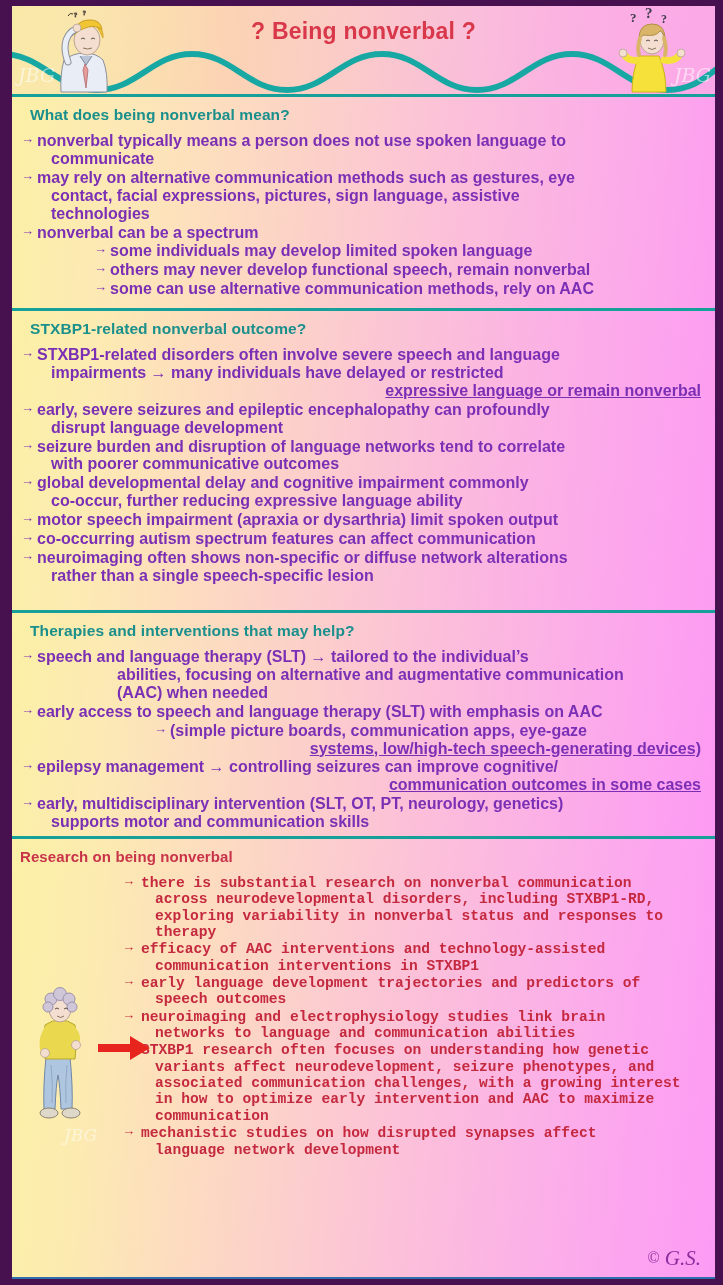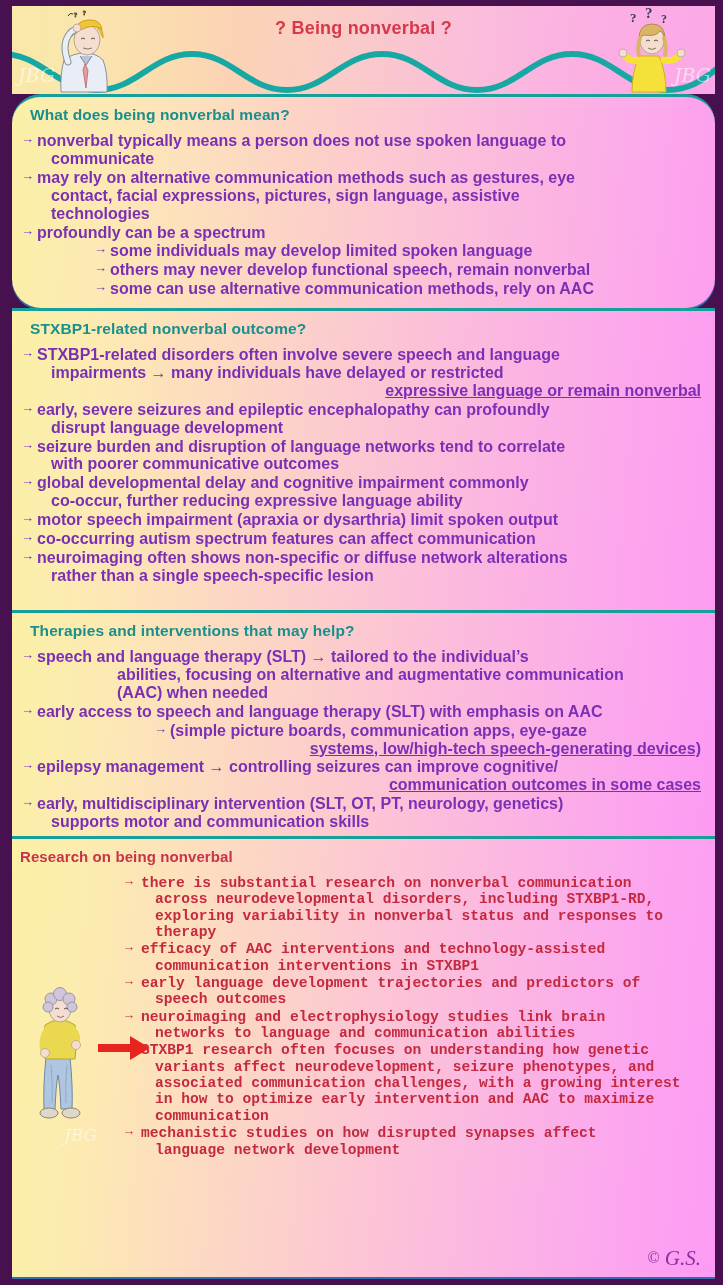--- a/index.html
+++ b/index.html
@@ -34,21 +34,21 @@
         #f9e9a8 0%, #fae6ad 10%, #fbdcb0 22%, #fcd2b5 32%,
         #fbcfc2 42%, #fac6cf 54%, #fabddb 66%, #fbb0e2 80%, #fba8e8 100%);
     overflow: hidden;
   }
   .header-title {
     position: absolute;
     top: 12px;
     left: 0;
     right: 0;
     text-align: center;
-    font-size: 18px;
+    font-size: 23px;
     font-weight: bold;
     color: #d9374a;
     letter-spacing: .2px;
     z-index: 4;
   }
   .wave-svg {
     position: absolute;
     left: 0;
     bottom: -2px;
     width: 723px;
@@ -77,21 +77,21 @@
 
   
   .section {
     position: relative;
     border-top: 3px solid #17a09a;
     box-shadow: 0 2px 0 0 #2f6fae;
     padding: 7px 6px 6px 8px;
     box-sizing: border-box;
     overflow: hidden;
   }
-  .sec-a { flex: 0 0 214px; background: linear-gradient(95deg,#fbf0a6 0%,#fce9b4 14%,#fde0bd 26%,#fcd3c6 40%,#fcc6d4 55%,#fbb7e0 72%,#fca9ea 88%,#fd9ef0 100%); border-radius: 29px; }
+  .sec-a { flex: 0 0 214px; background: linear-gradient(95deg,#fbf0a6 0%,#fce9b4 14%,#fde0bd 26%,#fcd3c6 40%,#fcc6d4 55%,#fbb7e0 72%,#fca9ea 88%,#fd9ef0 100%); }
   .sec-b { flex: 0 0 302px; background: linear-gradient(95deg,#fbf0a6 0%,#fcebb2 12%,#fddfbc 24%,#fcd2c8 38%,#fbc3d6 54%,#fbb4e2 70%,#fca6ec 86%,#fd9cf2 100%); }
   .sec-c { flex: 0 0 226px; background: linear-gradient(95deg,#fbf0a6 0%,#fce9b4 14%,#fcddc0 27%,#fccfca 42%,#fcc0d8 57%,#fbb2e4 73%,#fca4ee 88%,#fd9af3 100%); }
   .sec-d { flex: 1 1 auto;  background: linear-gradient(95deg,#fbf0a6 0%,#fcebb0 12%,#fddebe 25%,#fcd0cb 40%,#fcc1d9 56%,#fbb3e5 72%,#fca5ef 87%,#fd9bf4 100%); }
 
   .sec-heading {
     font-size: 15.5px;
     font-weight: bold;
     color: #1a8f8c;
     margin: 2px 0 8px 10px;
     letter-spacing: .1px;
@@ -256,21 +256,21 @@
 
     <div class="watermark wm-h-left">JBG</div>
     <div class="watermark wm-h-right">JBG</div>
   </div>
 
   <div class="section sec-a">
     <div class="sec-heading">What does being nonverbal mean?</div>
     <ul class="bullets">
       <li><span>nonverbal typically means a person does not use spoken language to</span><span class="cont">communicate</span></li>
       <li><span>may rely on alternative communication methods such as gestures, eye</span><span class="cont">contact, facial expressions, pictures, sign language, assistive</span><span class="cont">technologies</span></li>
-      <li><span>profoundly can be a spectrum</span></li>
+      <li><span>nonverbal can be a spectrum</span></li>
       <li class="lvl2"><span>some individuals may develop limited spoken language</span></li>
       <li class="lvl2"><span>others may never develop functional speech, remain  nonverbal</span></li>
       <li class="lvl2"><span>some can use alternative communication methods, rely on AAC</span></li>
     </ul>
   </div>
 
   <div class="section sec-b">
     <div class="sec-heading">STXBP1-related nonverbal outcome?</div>
     <ul class="bullets">
       <li><span>STXBP1-related disorders often involve severe speech and language</span><span class="cont">impairments → many individuals have delayed or restricted</span><span class="cont-r">expressive language or remain nonverbal</span></li>

